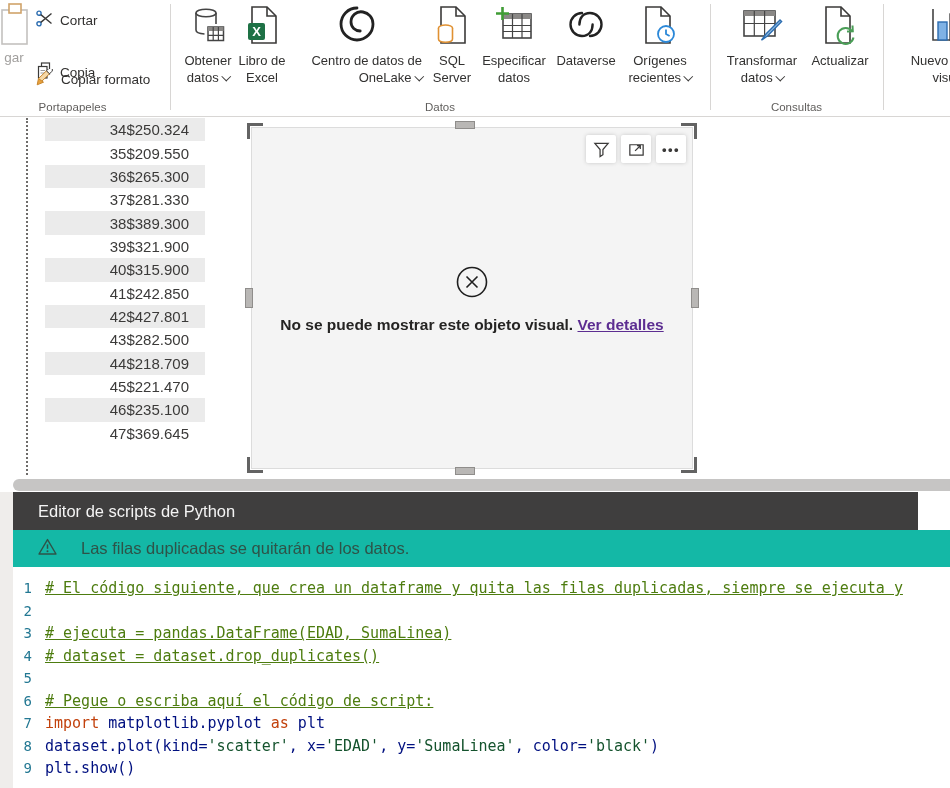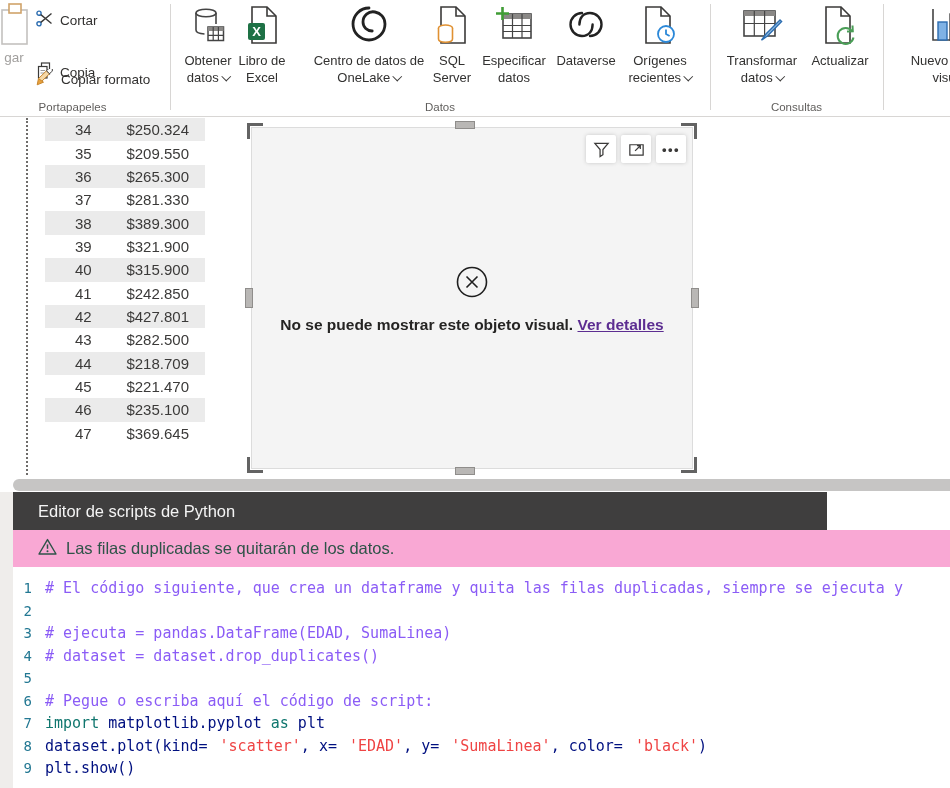--- a/index.html
+++ b/index.html
@@ -20,21 +20,21 @@
   .paste-part{position:absolute;left:-12px;top:2px;color:#a19f9d;font-size:13.5px;text-align:center;}
   
   .canvas{position:absolute;left:0;top:117px;width:950px;height:360px;background:#fff;}
   .left-strip{position:absolute;left:0;top:117px;width:13px;height:671px;background:#efedeb;}
   .strip-mark{position:absolute;left:0;width:4px;background:#b3b0ad;}
   .dotline{position:absolute;left:26px;top:1px;height:357px;width:0;border-left:2px dotted #6e6c6a;}
   
   .pbitable{position:absolute;left:45px;top:1px;width:160px;font-size:15px;color:#3b3a39;}
   .t-row{height:23.36px;display:flex;align-items:center;}
   .t-row.alt{background:#ebebeb;}
-  .t-edad{width:58px;padding-left:30px;}
+  .t-edad{width:58px;text-align:right;padding-left:30px;}
   .t-val{flex:1;text-align:right;padding-right:16px;}
   .t-total{height:23px;display:flex;align-items:center;border-top:1.5px solid #5b9bd5;font-weight:bold;color:#252423;}
   
   .visual{position:absolute;left:252px;top:11px;width:440px;height:340px;background:#f4f4f4;outline:1px solid #dcdcdc;}
   .h-corner{position:absolute;width:13px;height:13px;}
   .h-tl{left:-5px;top:-5px;border-top:3px solid #636363;border-left:3px solid #636363;}
   .h-tr{right:-5px;top:-5px;border-top:3px solid #636363;border-right:3px solid #636363;}
   .h-bl{left:-5px;bottom:-5px;border-bottom:3px solid #636363;border-left:3px solid #636363;}
   .h-br{right:-5px;bottom:-5px;border-bottom:3px solid #636363;border-right:3px solid #636363;}
   .h-mid{position:absolute;background:#b9b7b5;border:1px solid #8f8d8b;}
@@ -45,28 +45,28 @@
   .vis-icons{position:absolute;top:7px;right:6px;display:flex;gap:5px;}
   .vis-icon{width:30px;height:28px;background:#fff;border-radius:2px;box-shadow:0 0 4px rgba(0,0,0,.18);display:flex;align-items:center;justify-content:center;color:#3b3a39;}
   .dots{font-size:13px;letter-spacing:1.5px;color:#3b3a39;font-weight:bold;}
   .err-wrap{position:absolute;left:0;top:136px;width:100%;text-align:center;}
   .err-msg{margin-top:12px;font-size:15.5px;color:#252423;font-weight:bold;}
   .err-link{color:#5c2d91;text-decoration:underline;cursor:pointer;}
   
   .hscroll{position:absolute;left:0;top:477px;width:950px;height:15px;background:#fff;}
   .hthumb{position:absolute;left:13px;top:2px;width:947px;height:12px;border-radius:6px;background:#c6c5c4;}
   
-  .ed-header{position:absolute;left:13px;top:492px;width:814px;height:38px;background:#3f3e3e;color:#f4f4f4;display:flex;align-items:center;font-size:16.5px;padding-left:25px;box-sizing:border-box;}
-  .warnbar{position:absolute;left:13px;top:530px;width:937px;height:37px;background:#f9a8d4;color:#2e5348;display:flex;align-items:center;gap:9px;font-size:16.5px;padding-left:25px;box-sizing:border-box;}
+  .ed-header{position:absolute;left:13px;top:492px;width:905px;height:38px;background:#3f3e3e;color:#f4f4f4;display:flex;align-items:center;font-size:16.5px;padding-left:25px;box-sizing:border-box;}
+  .warnbar{position:absolute;left:13px;top:530px;width:937px;height:37px;background:#14b8a6;color:#2e5348;display:flex;align-items:center;gap:24px;font-size:16.5px;padding-left:25px;box-sizing:border-box;}
   .code{position:absolute;left:13px;top:567px;width:937px;height:221px;background:#fff;padding-top:10px;box-sizing:border-box;font-family:"DejaVu Sans Mono",monospace;font-size:15px;}
   .code-line{height:22.5px;display:flex;align-items:center;white-space:pre;}
   .line-num{width:19px;text-align:right;margin-right:13px;color:#237893;font-size:14px;flex:none;}
-  .c-comment{color:#8b5cf6;}
-  .c-keyword{color:#0f766e;}
-  .c-string{color:#ef4444;margin-left:12px;}
+  .c-comment{color:#4d7c0f;text-decoration:underline;}
+  .c-keyword{color:#c2410c;}
+  .c-string{color:#14532d;}
   .c-plain{color:#001080;}
 </style>
 </head>
 <body>
 
 <div class="ribbon">
 
   <div class="rbtn paste-part" style="width:52px;">
     <span class="ric">
       <svg width="30" height="48" viewBox="0 0 30 48">
@@ -130,21 +130,21 @@
       <svg width="34" height="42" viewBox="0 0 34 42">
           <path d="M7 2 h15 l9 9 v27 H7 z" fill="#fff" stroke="#3b3a39" stroke-width="1.6"></path>
           <path d="M22 2 v9 h9" fill="none" stroke="#3b3a39" stroke-width="1.6"></path>
           <rect x="3" y="18" width="17" height="17" rx="2" fill="#1e7145"></rect>
           <text x="11.5" y="31" font-size="13" fill="#fff" text-anchor="middle" font-weight="bold" font-family="Liberation Sans,sans-serif">X</text>
         </svg>
     </span>
     <span class="rlabel">Libro de Excel</span>
   </div>
 
-  <div class="rbtn" style="left:304px;width:130px;">
+  <div class="rbtn" style="left:292px;width:130px;text-align:right;">
     <span class="ric">
       <svg width="44" height="42" viewBox="0 0 44 42">
           <path d="M22 3 a16 16 0 1 0 16 16 c0-6.5-4.5-11-10-12 a10 10 0 0 0 -12 10 c0 5.2 4.2 9 9.2 9" fill="none" stroke="#222" stroke-width="2.8" stroke-linecap="round"></path>
         </svg>
     </span>
     <span class="rlabel"><span>Centro de datos de OneLake</span><span class="chev"></span></span>
   </div>
 
   <div class="rbtn" style="left:428px;width:48px;">
     <span class="ric">

